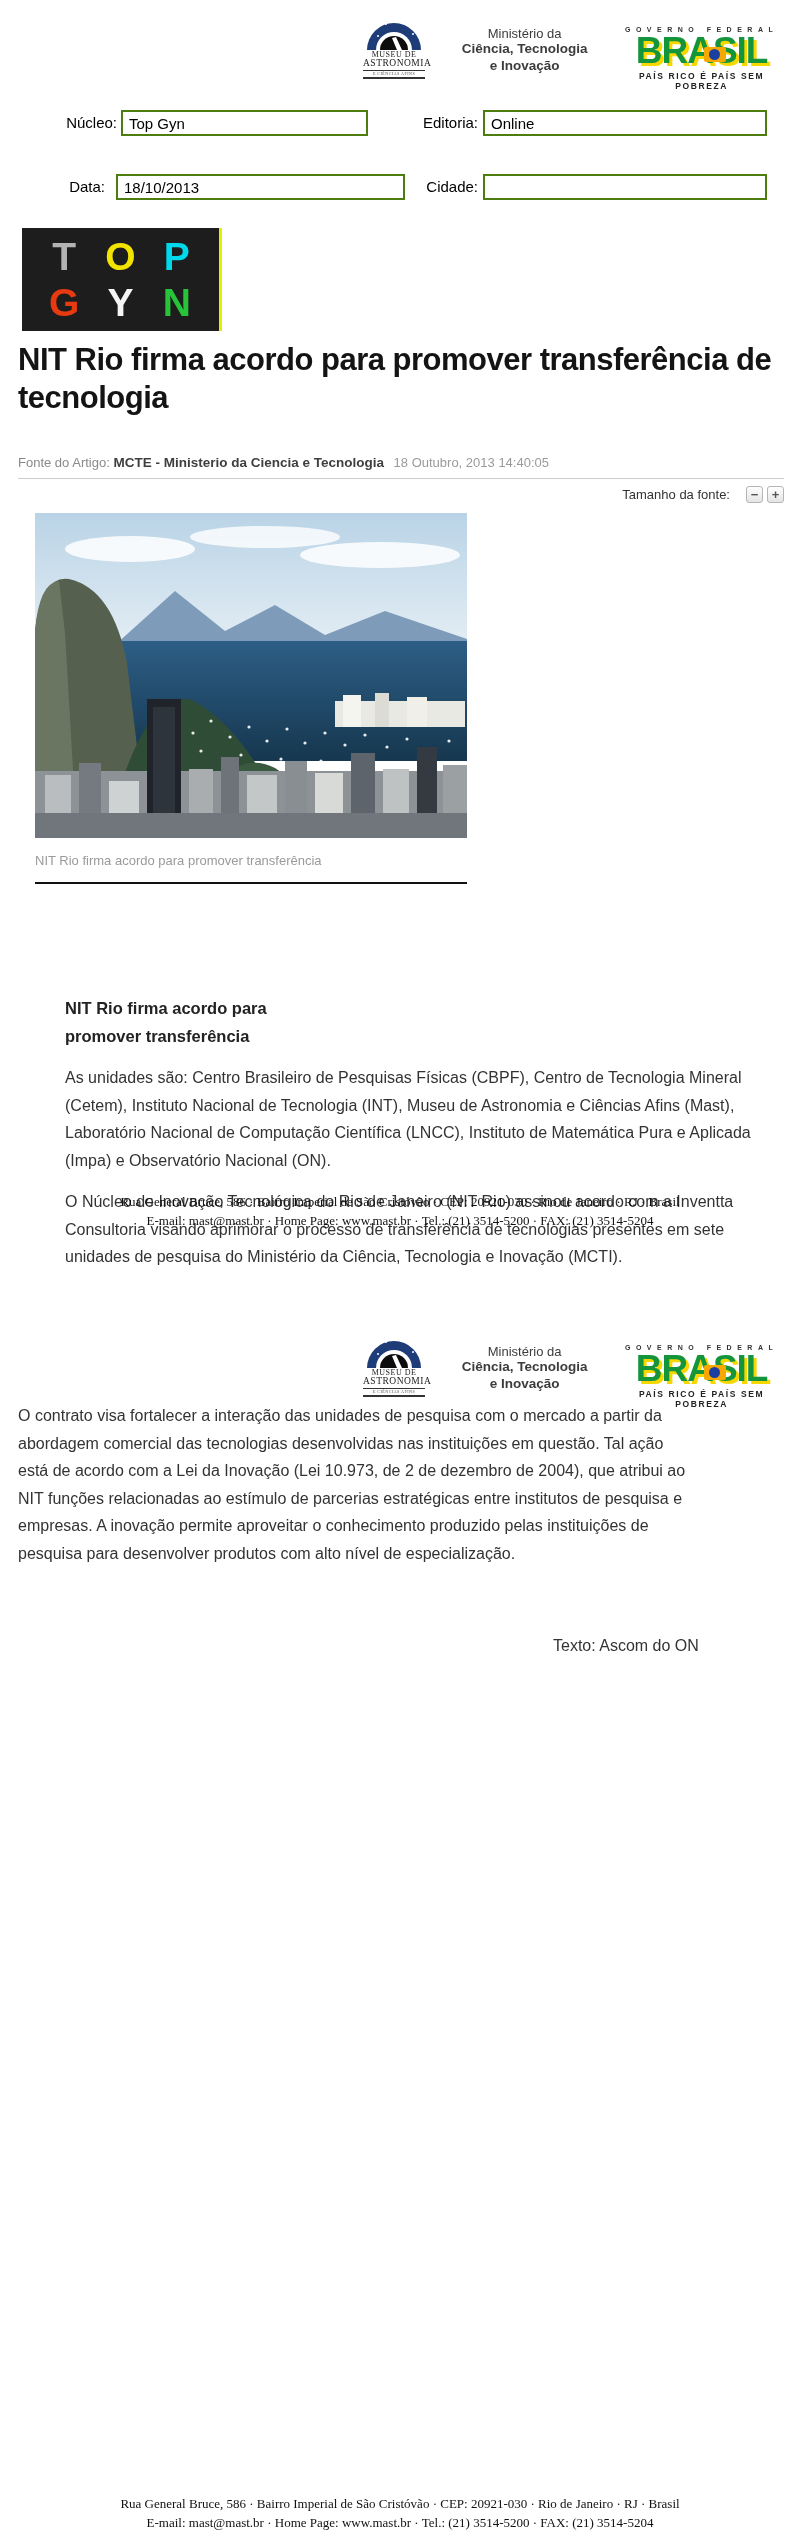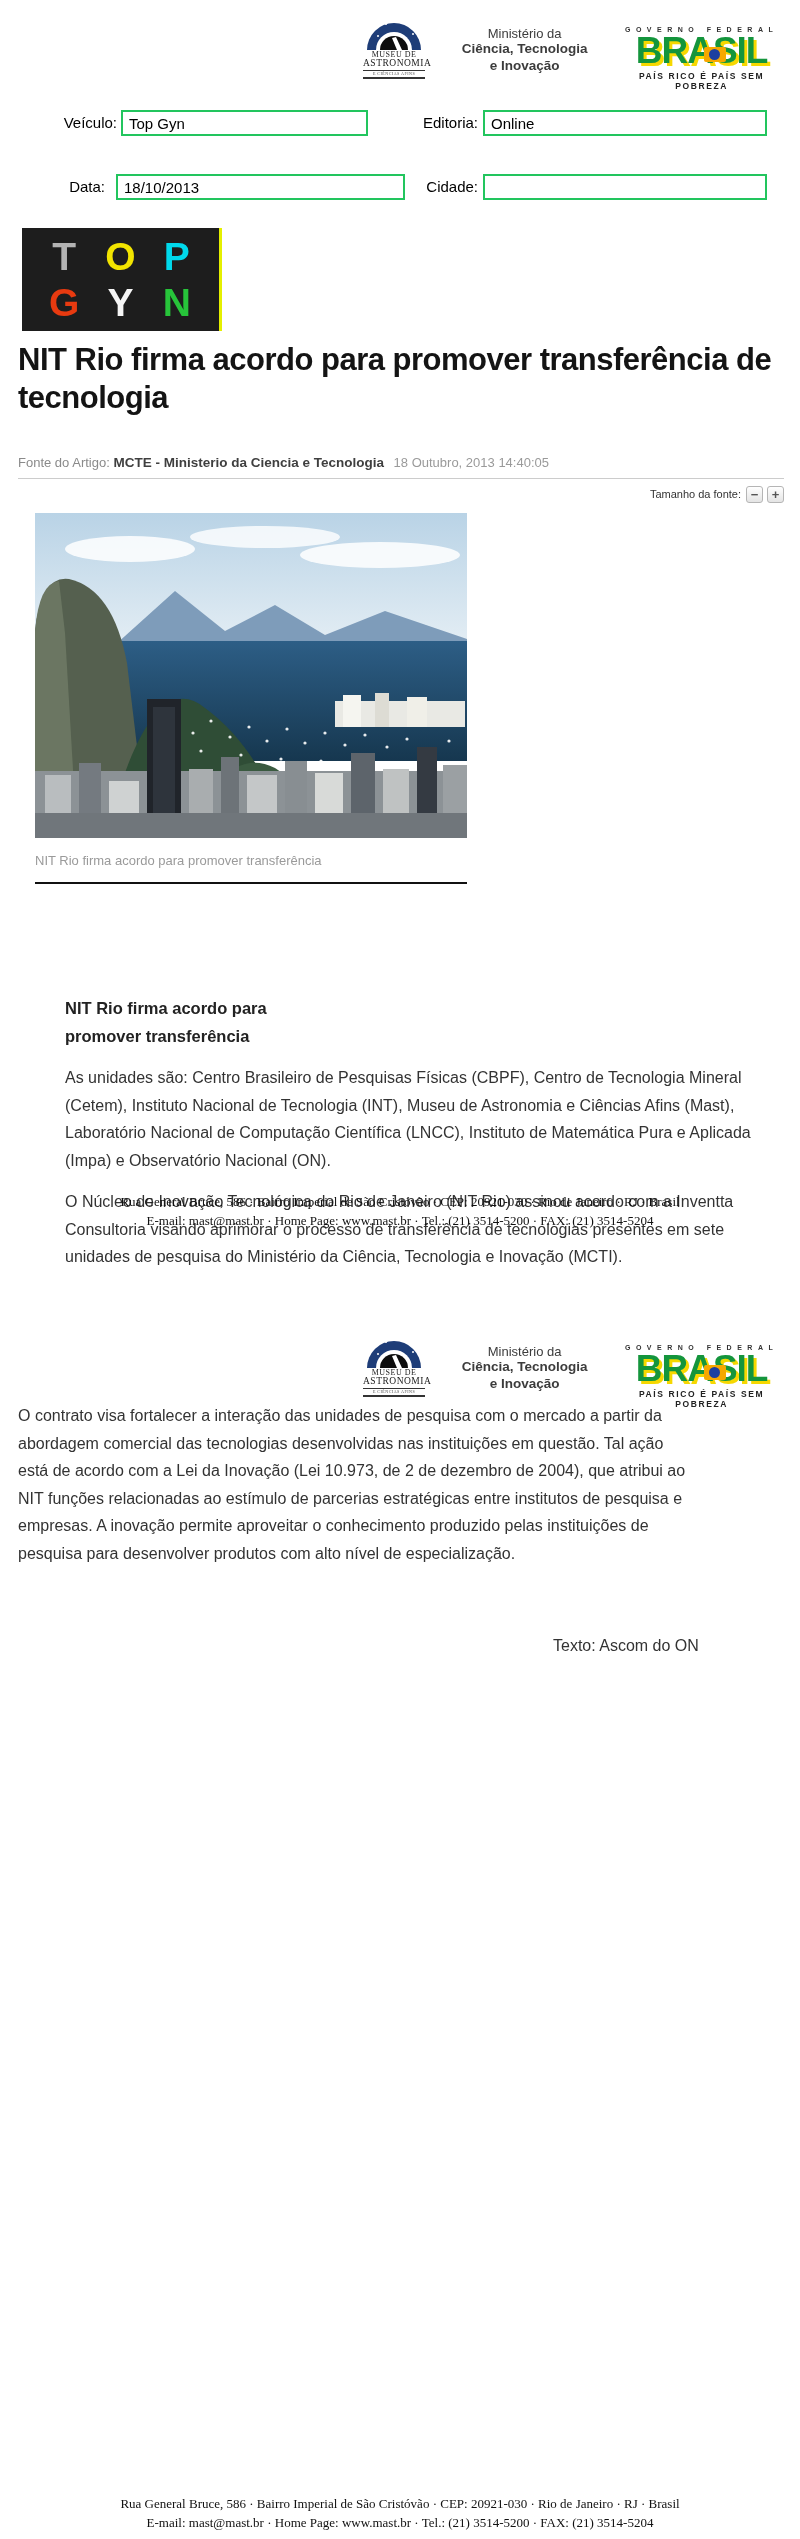--- a/index.html
+++ b/index.html
@@ -31,39 +31,39 @@
   .brasil .flag {
     position:absolute; left:84px; top:21px; width:22px; height:15px;
     background:#f6a800; transform:rotate(0deg); border-radius:2px;
   }
   .brasil .flag i { position:absolute; left:5px; top:2px; width:11px; height:11px; border-radius:50%;
     background:#1b3fa0; display:block; }
   .brasil .tag { font-size:8.5px; font-weight:bold; letter-spacing:1.6px; color:#222; margin-top:3px; }
 
   
   .f-label { font-size:15px; color:#000; position:absolute; text-align:right; width:95px; }
-  .f-input { position:absolute; height:26px; border:2px solid #22c55e; background:#fff;
+  .f-input { position:absolute; height:26px; border:2px solid #4d7c0f; background:#fff;
              font-family:"Liberation Sans", sans-serif; font-size:15px; padding:0 6px; color:#000; }
 
   
   .topgyn { left:22px; top:228px; width:200px; height:103px; background:#1d1d1d;
             border-right:3px solid #e4ef00; display:grid;
             grid-template-columns:repeat(3,1fr); grid-template-rows:1fr 1fr;
             align-items:center; justify-items:center; padding:6px 14px; }
   .topgyn span { font-size:39px; font-weight:bold; line-height:1; }
 
   
   .title { left:18px; top:341px; width:764px; font-size:31px; line-height:38px;
            font-weight:bold; color:#141414; letter-spacing:-.5px; }
   .srcline { left:18px; top:455px; width:764px; font-size:13px; color:#8a8a8a; }
   .srcline b { color:#3f3f3f; font-size:13.5px; }
   .srcline .dt { color:#9a9a9a; margin-left:6px; }
   .divider { left:18px; top:478px; width:766px; height:1px; background:#cccccc; }
   .fontsize { top:485px; right:16px; height:18px; display:flex; align-items:center; gap:4px; }
-  .fontsize .lbl { font-size:11px; color:#333; margin-right:1px; }
+  .fontsize .lbl { font-size:13px; color:#333; margin-right:12px; }
   .fs-btn { width:17px; height:17px; border:1px solid #b5b5b5; border-radius:3px;
             background:linear-gradient(#ffffff,#e4e4e4); color:#555; font-size:13px;
             line-height:15px; text-align:center; font-weight:bold; cursor:pointer; }
 
   
   .article { left:65px; top:513px; width:723px; font-size:16px; line-height:27.5px; color:#333; }
   .photo-block { float:left; width:432px; height:482px; margin:0 21px 0 -30px; }
   .photo-block svg { display:block; width:432px; height:325px; }
   .caption { font-size:13px; color:#9a9a9a; margin-top:9px; }
   .cap-rule { height:2px; background:#111; margin-top:7px; width:432px; }
@@ -107,21 +107,21 @@
     <div class="gov">GOVERNO FEDERAL</div>
     <div class="word">BRASIL</div>
     <span class="flag">
         <i></i>
       </span>
     <div class="tag">PAÍS RICO É PAÍS SEM POBREZA</div>
   </div>
 </div>
 
 <div>
-  <span class="f-label" style="left:22px; top:114px;">Veículo:</span>
+  <span class="f-label" style="left:22px; top:114px;">Núcleo:</span>
   <input class="f-input" style="left: 121px; top: 110px; width: 247px;" value="Top Gyn">
   <span class="f-label" style="left:383px; top:114px;">Editoria:</span>
   <input class="f-input" style="left: 483px; top: 110px; width: 284px;" value="Online">
 
   <span class="f-label" style="left:10px; top:178px;">Data:</span>
   <input class="f-input" style="left: 116px; top: 174px; width: 289px;" value="18/10/2013">
   <span class="f-label" style="left:383px; top:178px;">Cidade:</span>
   <input class="f-input" style="left: 483px; top: 174px; width: 284px;" value="">
 </div>
 

